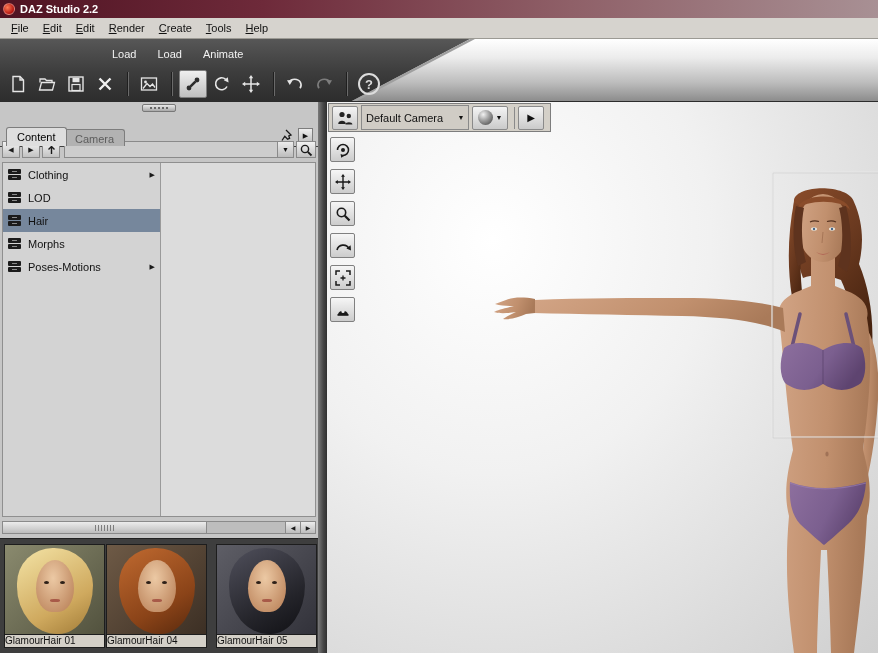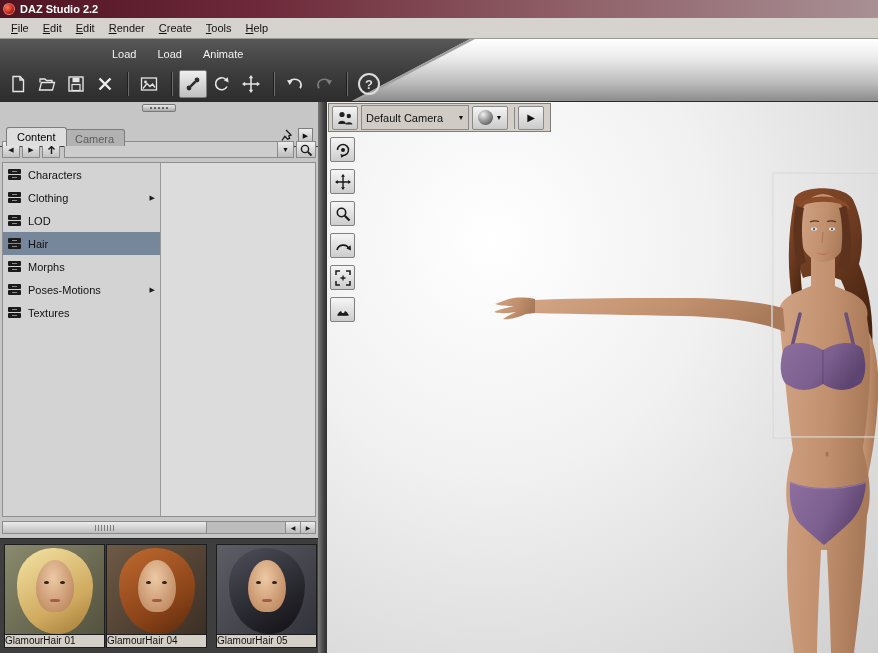--- a/index.html
+++ b/index.html
@@ -279,31 +279,20 @@
         <svg width="14" height="14">
             <circle cx="6" cy="6" r="3.6" fill="none" stroke="#1a1a1a" stroke-width="1.4"></circle>
             <path d="M8.8 8.8 L12.5 12.5" stroke="#1a1a1a" stroke-width="1.8"></path>
           </svg>
       </div>
     </div>
 
     <div class="tree-wrap">
       <div class="tree-col">
 
-        <div class="tree-item">
-          <span class="tree-icon">
-              <svg width="15" height="13">
-                <rect x="1" y="1" width="13" height="5" rx="1" fill="#1b1b1b"></rect>
-                <rect x="1" y="7" width="13" height="5" rx="1" fill="#1b1b1b"></rect>
-                <rect x="5" y="3" width="5" height="1" fill="#8a8a8a"></rect>
-                <rect x="5" y="9" width="5" height="1" fill="#8a8a8a"></rect>
-              </svg>
-            </span>
-          <span class="tree-label">Characters</span>
-        </div>
 
         <div class="tree-item">
           <span class="tree-icon">
               <svg width="15" height="13">
                 <rect x="1" y="1" width="13" height="5" rx="1" fill="#1b1b1b"></rect>
                 <rect x="1" y="7" width="13" height="5" rx="1" fill="#1b1b1b"></rect>
                 <rect x="5" y="3" width="5" height="1" fill="#8a8a8a"></rect>
                 <rect x="5" y="9" width="5" height="1" fill="#8a8a8a"></rect>
               </svg>
             </span>
@@ -353,31 +342,20 @@
                 <rect x="1" y="1" width="13" height="5" rx="1" fill="#1b1b1b"></rect>
                 <rect x="1" y="7" width="13" height="5" rx="1" fill="#1b1b1b"></rect>
                 <rect x="5" y="3" width="5" height="1" fill="#8a8a8a"></rect>
                 <rect x="5" y="9" width="5" height="1" fill="#8a8a8a"></rect>
               </svg>
             </span>
           <span class="tree-label">Poses-Motions</span>
           <span class="expand-arrow">▶</span>
         </div>
 
-        <div class="tree-item">
-          <span class="tree-icon">
-              <svg width="15" height="13">
-                <rect x="1" y="1" width="13" height="5" rx="1" fill="#1b1b1b"></rect>
-                <rect x="1" y="7" width="13" height="5" rx="1" fill="#1b1b1b"></rect>
-                <rect x="5" y="3" width="5" height="1" fill="#8a8a8a"></rect>
-                <rect x="5" y="9" width="5" height="1" fill="#8a8a8a"></rect>
-              </svg>
-            </span>
-          <span class="tree-label">Textures</span>
-        </div>
 
       </div>
     </div>
 
     <div class="hscroll">
       <div class="hs-thumb">
           <i></i>
         </div>
       <div class="hs-track"></div>
       <div class="hs-btn">

